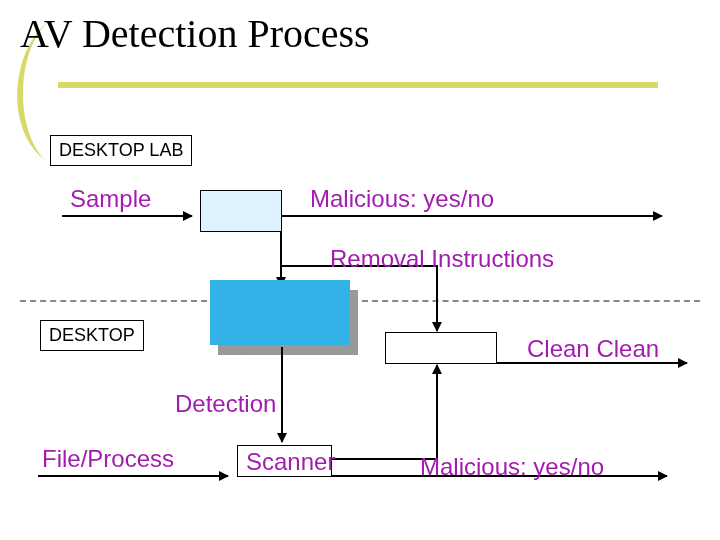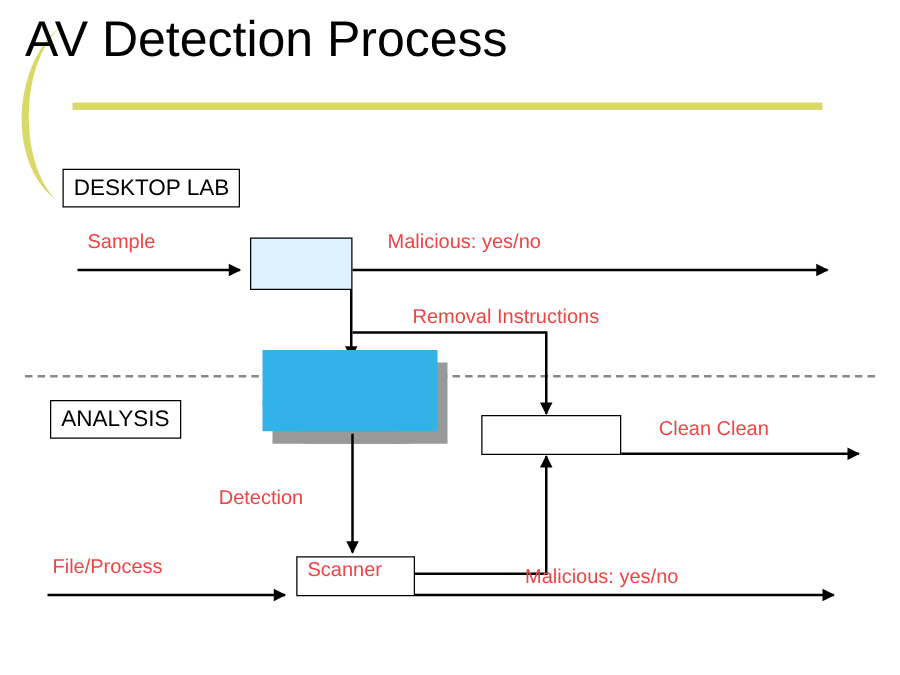--- a/index.html
+++ b/index.html
@@ -1,21 +1,21 @@
 <!DOCTYPE html>
 <html><head>
 <meta charset="utf-8">
 <style>
   html,body{margin:0;padding:0;width:720px;height:540px;background:#fff;font-family:Arial,Helvetica,sans-serif;overflow:hidden}
   #stage{position:relative;width:720px;height:540px}
-  .title{position:absolute;left:20px;top:10px;font-family:Liberation Sans, sans-serif;font-size:40px;color:#000}
+  .title{position:absolute;left:20px;top:10px;font-family:Liberation Serif, serif;font-size:40px;color:#000}
   .title-underline{position:absolute;left:58px;top:82px;width:600px;height:6px;background:#d9d96a;z-index:0}
   .swoosh{position:absolute;left:-10px;top:20px;width:70px;height:140px;z-index:0}
   .box-label{position:absolute;border:1px solid #000;background:#fff;font-size:18px;padding:4px 8px;z-index:2}
-  .text{position:absolute;font-size:16px;color:#ef4444;z-index:2}
+  .text{position:absolute;font-size:24px;color:#a21caf;z-index:2}
   .rect{position:absolute;border:1px solid #000;z-index:1}
   .arrow-h{position:absolute;height:2px;background:#000;z-index:1}
   .arrow-h:after{content:"";position:absolute;right:-1px;top:-4px;border-left:10px solid #000;border-top:5px solid transparent;border-bottom:5px solid transparent}
   .arrow-v{position:absolute;width:2px;background:#000;z-index:1}
   .arrow-v:after{content:"";position:absolute;bottom:-1px;left:-4px;border-top:10px solid #000;border-left:5px solid transparent;border-right:5px solid transparent}
   .arrow-v-up:after{top:-1px;bottom:auto;border-top:none;border-bottom:10px solid #000}
   .seg-h{position:absolute;height:2px;background:#000;z-index:1}
   .dashed{position:absolute;border-top:2px dashed #888;z-index:0}
   .cloud{position:absolute;z-index:1;width:140px;height:70px}
   .cloud .shadow{position:absolute;left:8px;top:10px;width:140px;height:65px}
@@ -60,21 +60,21 @@
       <span style="left:15px;top:30px;width:110px;height:35px;border-radius:18px"></span>
     </div>
     <div class="front cloud-shape" style="background:#33b2e8">
       <span style="left:0px;top:20px;width:55px;height:45px"></span>
       <span style="left:25px;top:0px;width:65px;height:60px"></span>
       <span style="left:70px;top:15px;width:60px;height:50px"></span>
       <span style="left:15px;top:30px;width:110px;height:35px;border-radius:18px"></span>
     </div>
   </div>
 
-  <div class="box-label" style="left:40px;top:320px">ANALYSIS</div>
+  <div class="box-label" style="left:40px;top:320px">DESKTOP</div>
 
   <div class="rect" style="left:385px;top:332px;width:110px;height:30px;background:#fff"></div>
 
   <div class="text" style="left:527px;top:335px">Clean Clean</div>
   <div class="arrow-h" style="left:497px;top:362px;width:190px"></div>
 
   <div class="arrow-v arrow-v-up" style="left:436px;top:365px;height:95px"></div>
   <div class="seg-h" style="left:332px;top:458px;width:106px"></div>
 
   <div class="text" style="left:175px;top:390px">Detection</div>

